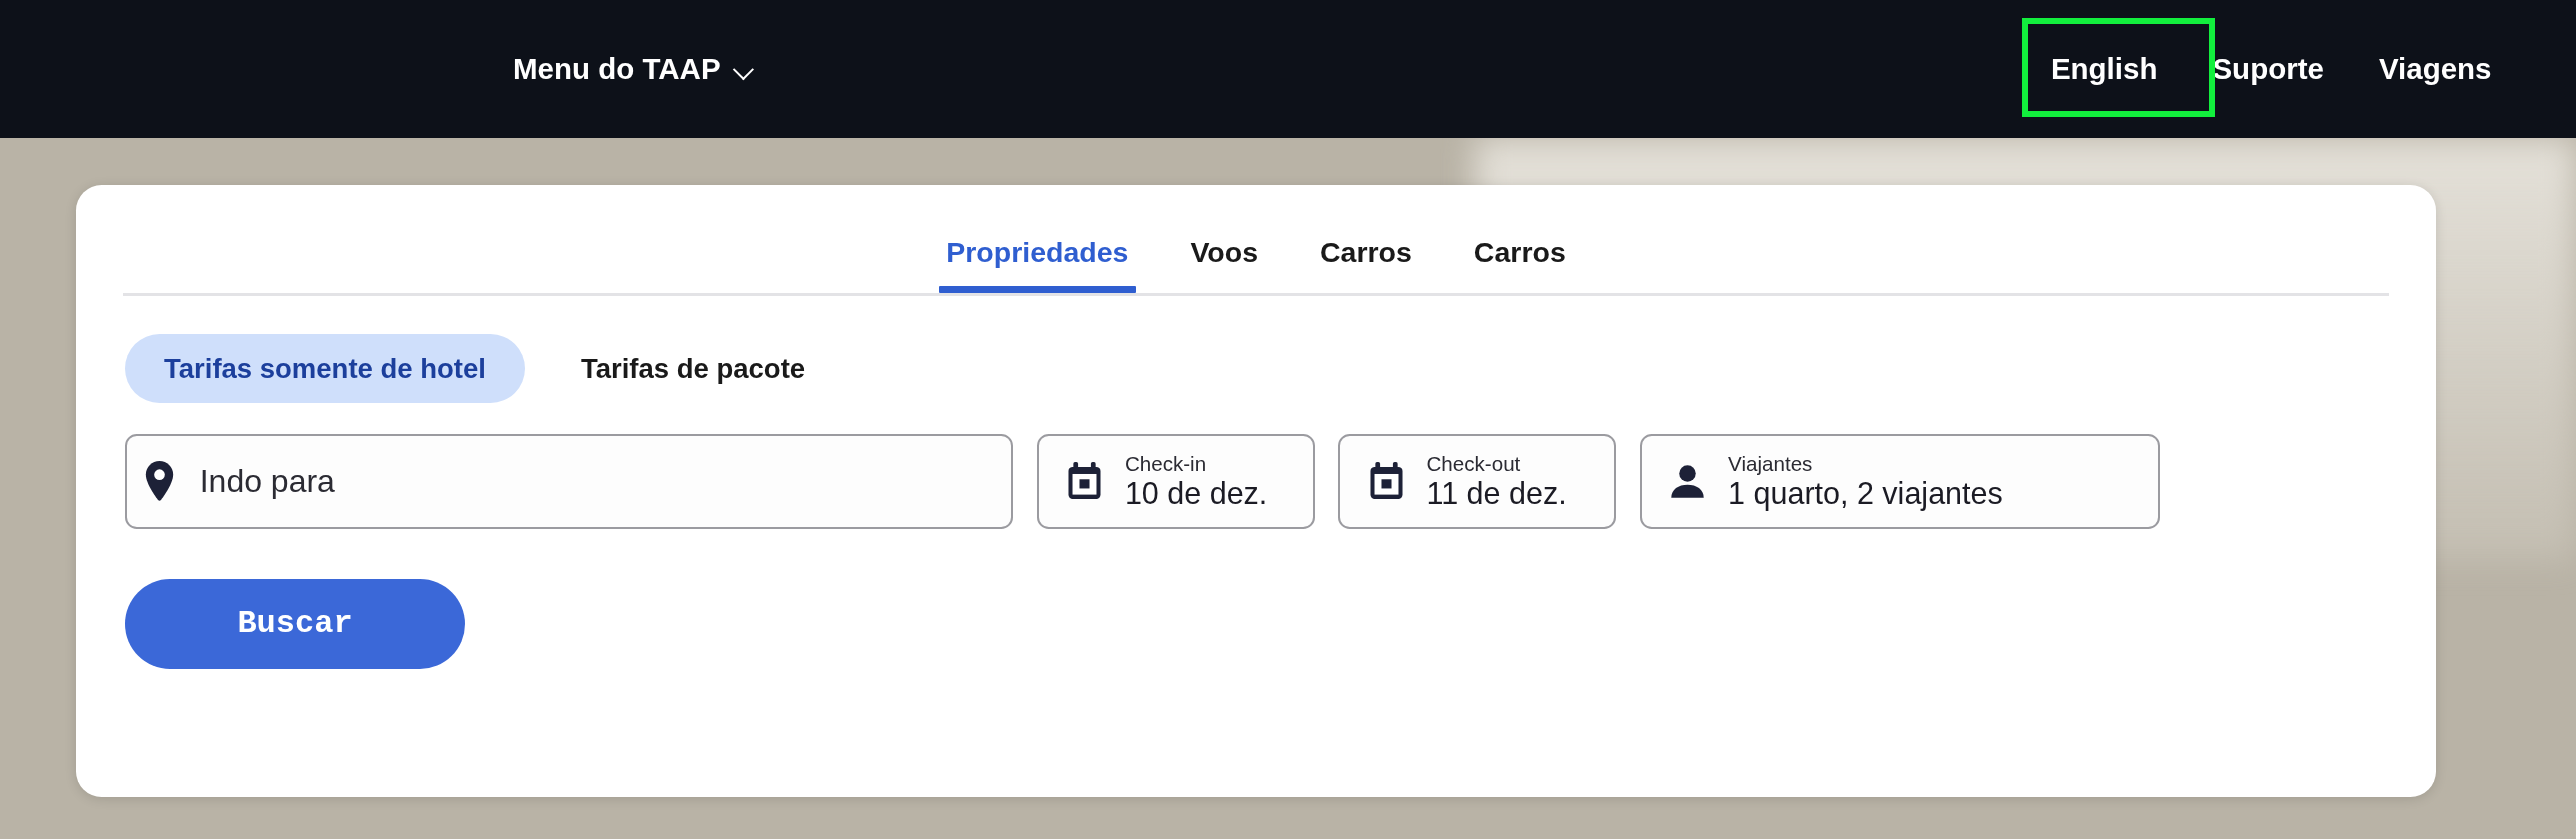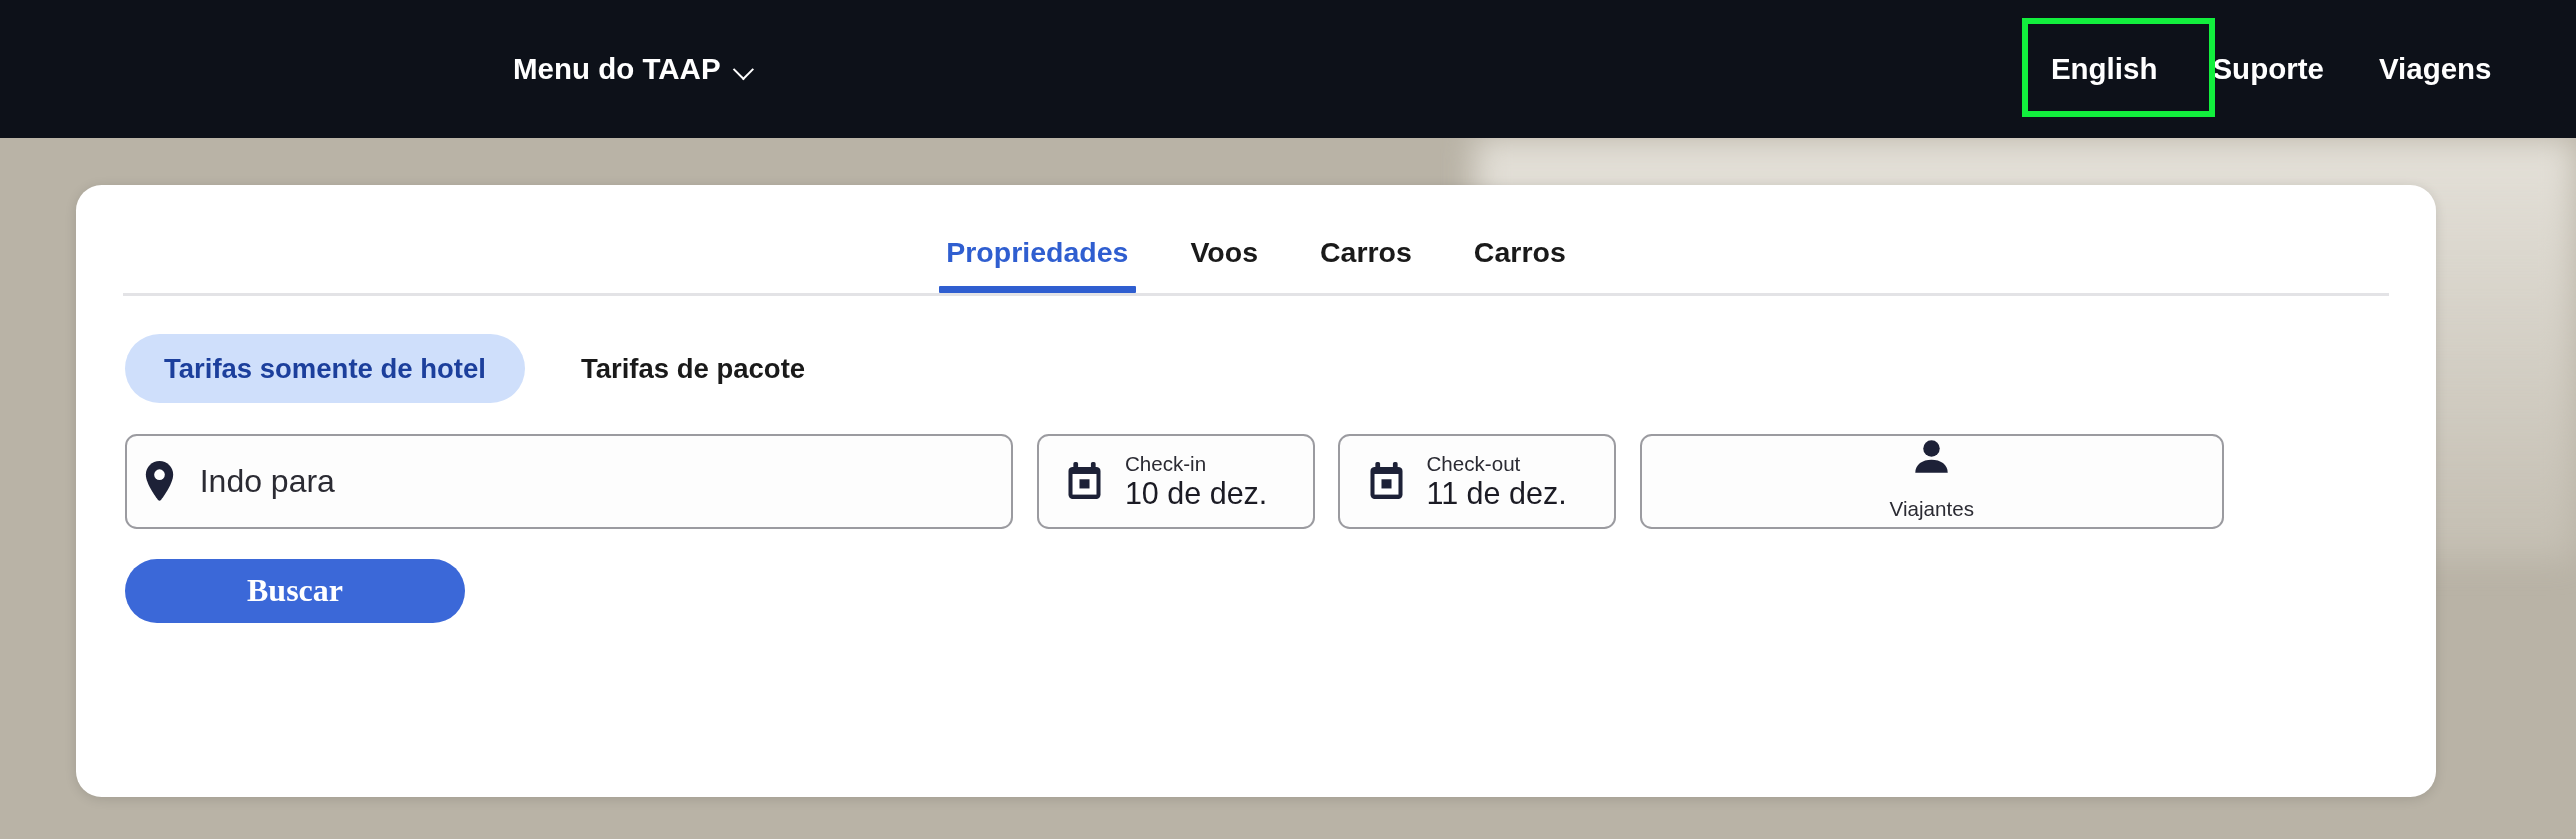--- a/index.html
+++ b/index.html
@@ -245,21 +245,21 @@
     display: flex;
     align-items: center;
     gap: 19.7px;
     padding: 0 25.6px;
     cursor: pointer;
     box-sizing: border-box;
   }
 
   .field-dest { width: 888px; padding-left: 12px; }
   .field-date { width: 278px; }
-  .field-travelers { width: 584px; flex-direction: column; }
+  .field-travelers { width: 520px; }
 
   .field-icon {
     flex: 0 0 auto;
     width: 41px;
     height: 41px;
     display: flex;
     align-items: center;
     justify-content: center;
     color: #1d2137;
   }
@@ -284,29 +284,30 @@
     font-size: 32px;
     color: #2b2b33;
     white-space: nowrap;
   }
 
   
   .search-row { padding: 29.5px 0 0 49px; }
 
   .search-button {
     width: 340px;
-    height: 64px;
+    height: 90px;
     border: none;
     border-radius: 45px;
     background: #3b68d8;
     color: #ffffff;
-    font-family: Liberation Serif, serif;
+    font-family: Liberation Mono, monospace;
     font-size: 32px;
     font-weight: 700;
     cursor: pointer;
+    margin-top: 20px;
   }
 </style>
 </head>
 <body>
 
 <div class="page">
 
   <div class="photo"></div>
   <div class="photo-sky-right"></div>
 
@@ -401,20 +402,21 @@
 
       <div class="field field-travelers">
         <span class="field-icon">
           <svg width="37" height="39" viewBox="0 0 26 26" aria-hidden="true">
             <circle cx="13" cy="7.4" r="5.8" fill="#1d2137"></circle>
             <path d="M1.6 24.5c0-6 5.1-9.2 11.4-9.2s11.4 3.2 11.4 9.2z" fill="#1d2137"></path>
           </svg>
         </span>
         <span class="field-text">
           <span class="field-label">Viajantes</span>
+          <span class="field-value">1 quarto, 2 viajantes</span>
         </span>
       </div>
     </div>
 
     <div class="search-row">
       <button class="search-button">Buscar</button>
     </div>
   </div>
 </div>
 

